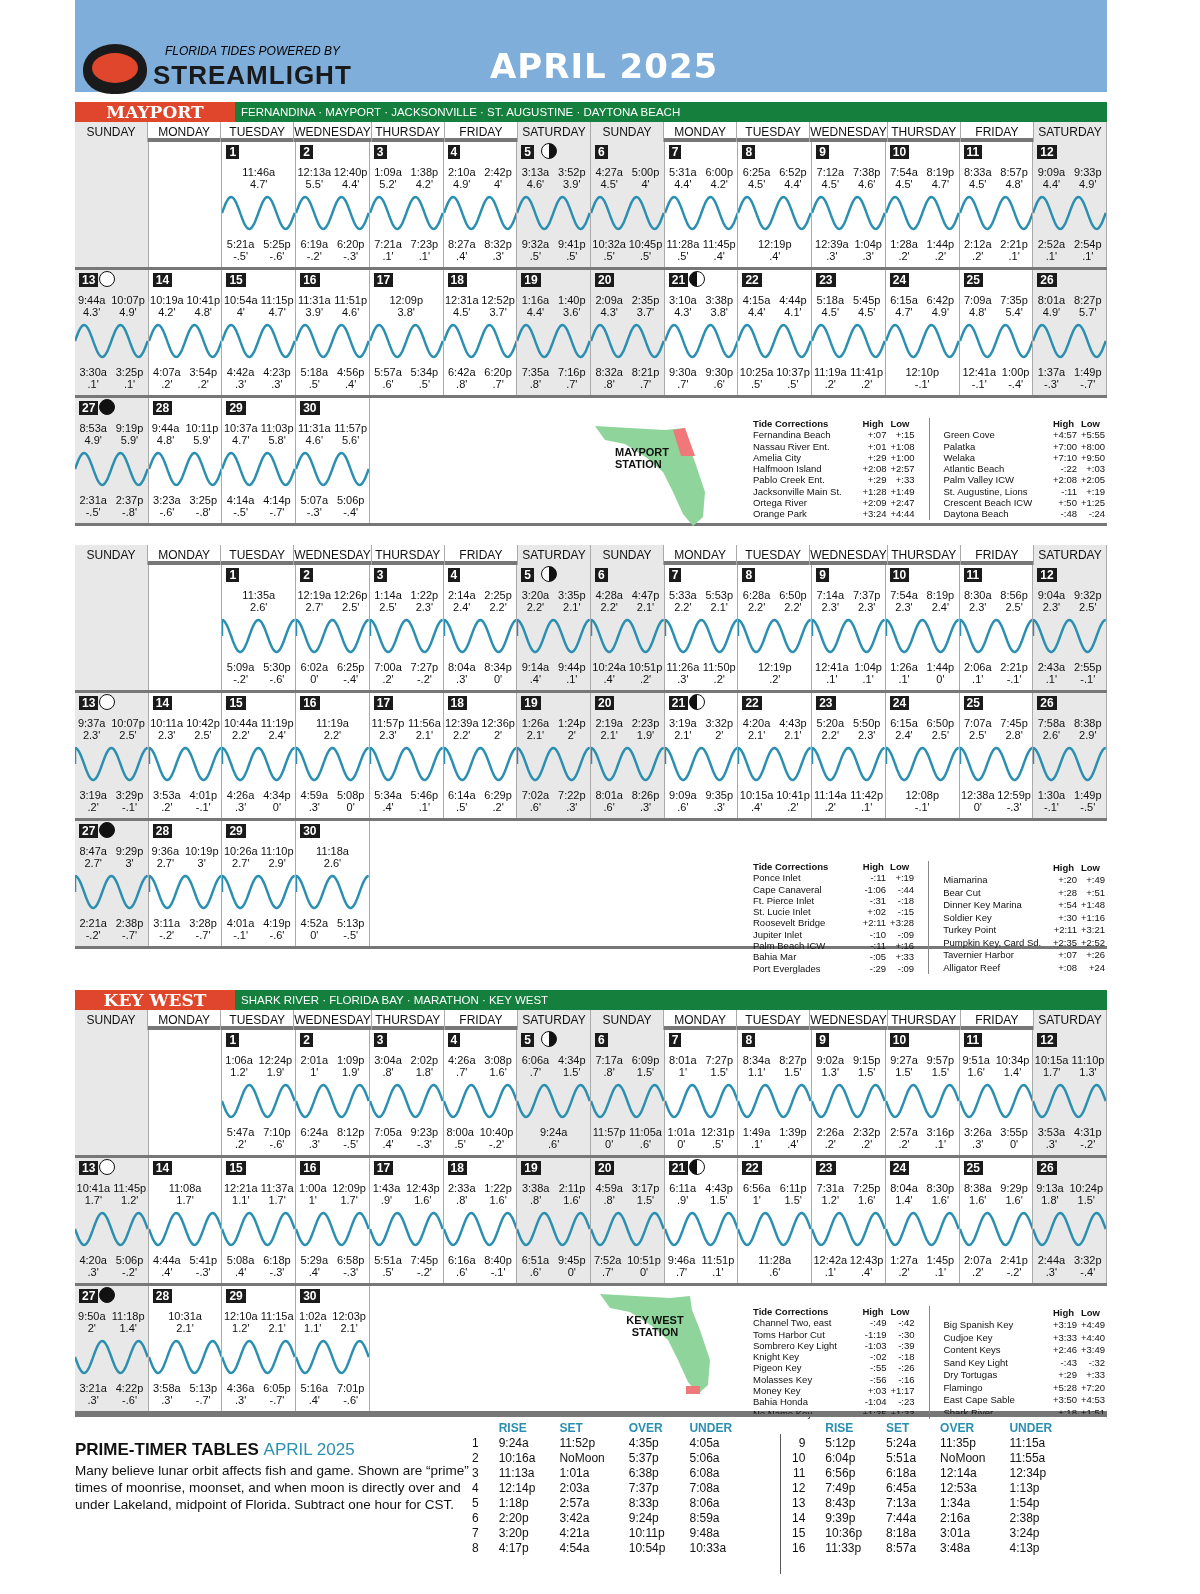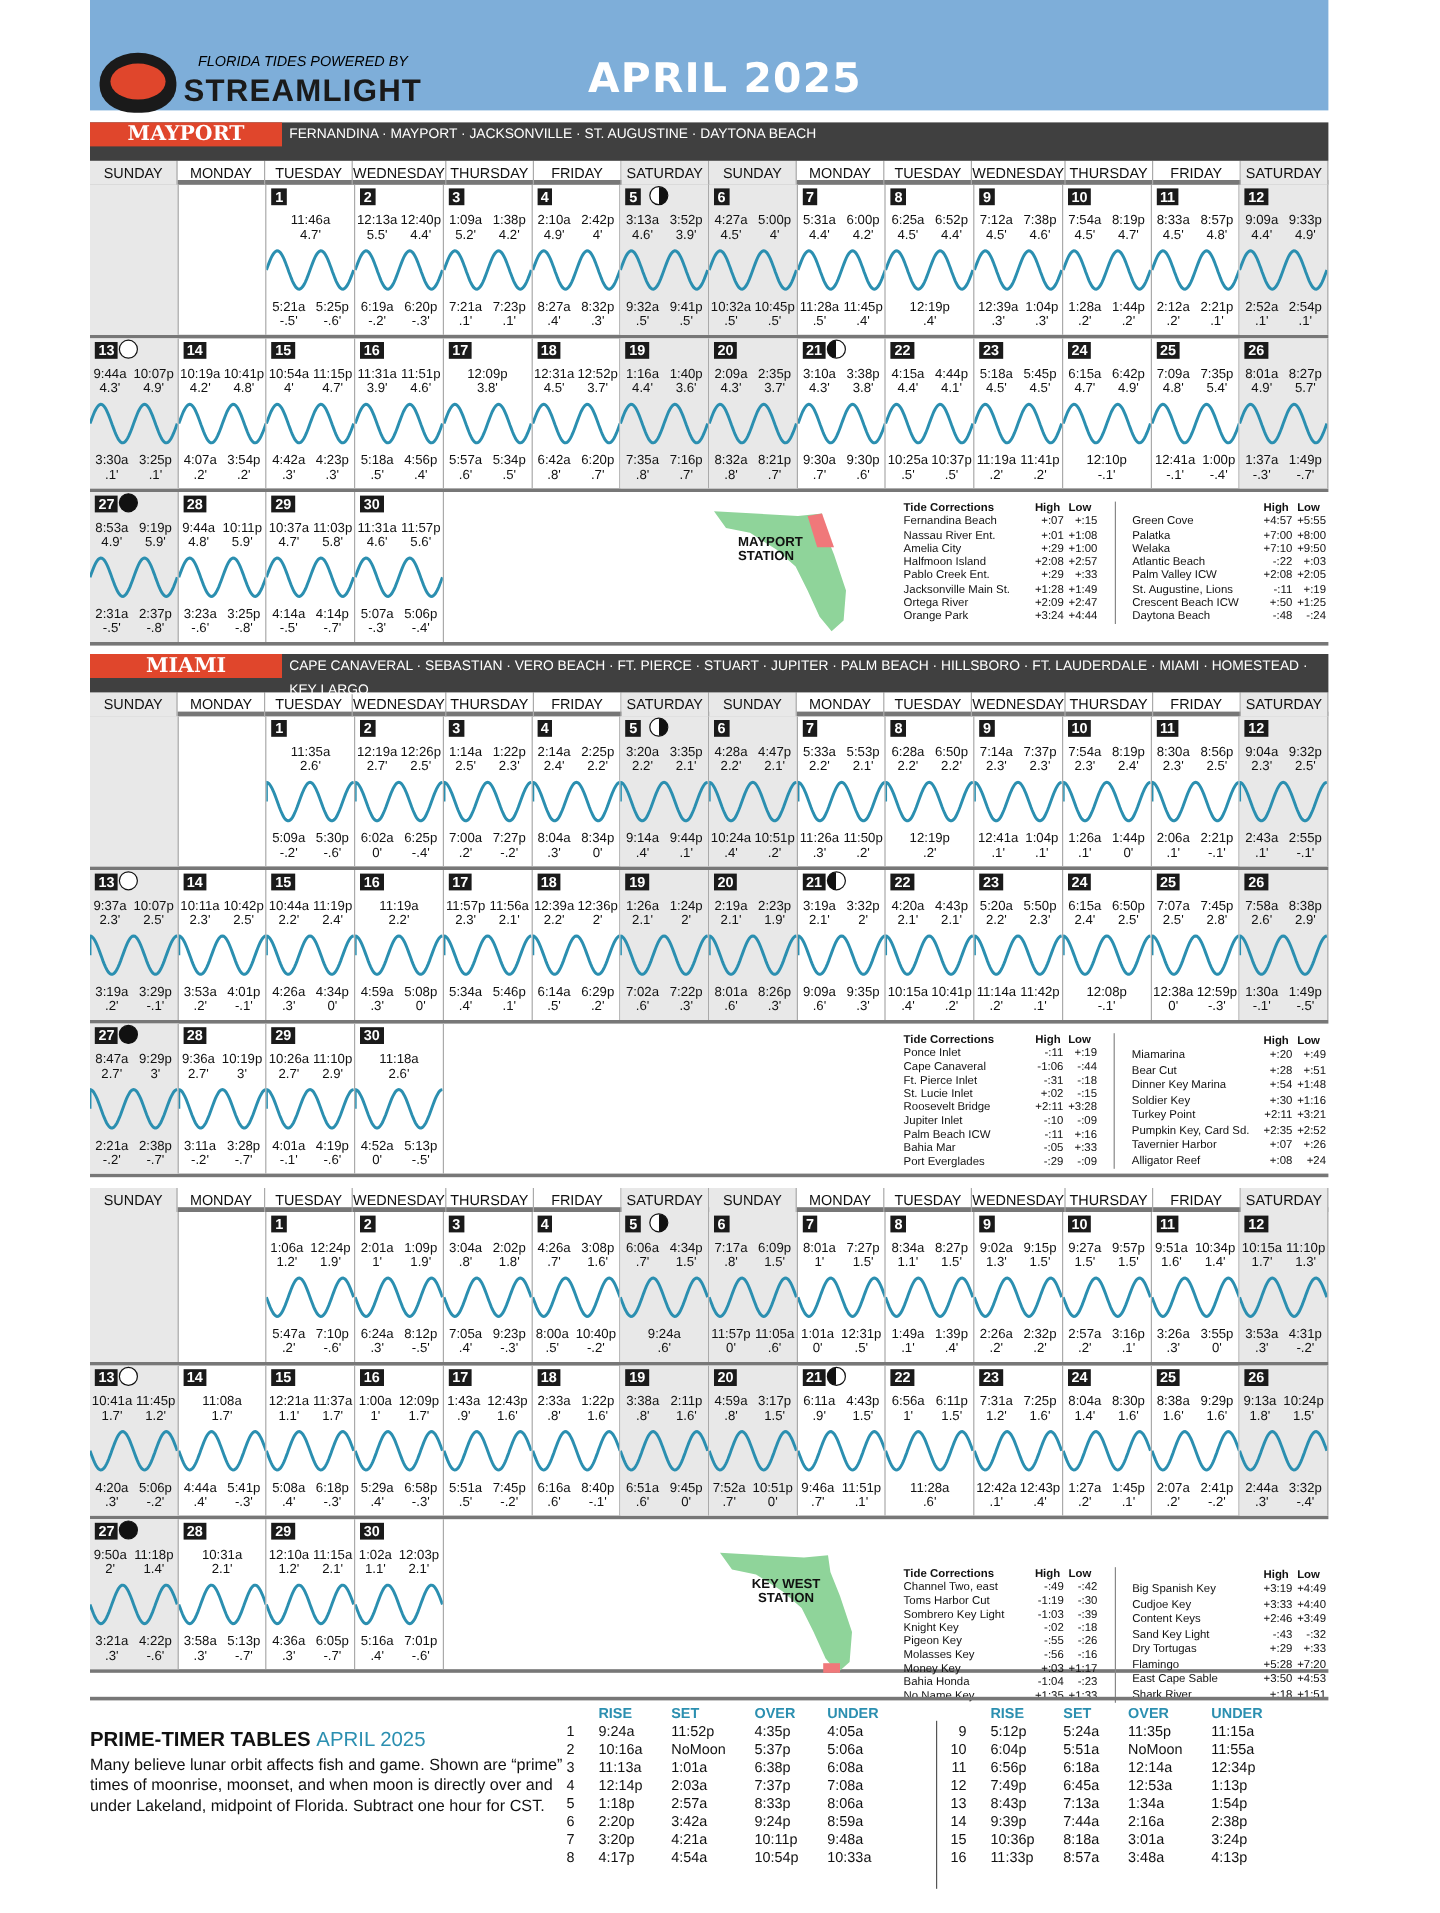--- a/index.html
+++ b/index.html
@@ -5,21 +5,21 @@
 *{box-sizing:border-box;margin:0;padding:0}
 body{width:1200px;height:1594px;background:#fff;font-family:"Liberation Sans",sans-serif;position:relative;overflow:hidden;color:#111}
 #page{position:absolute;left:75px;top:0;width:1032px}
 .header{height:92px;background:#7eaed9;position:relative}
 .logo{position:absolute;left:8px;top:44px;width:64px;height:50px;background:#1a1a1a;border-radius:50% 50% 45% 45%;}
 .logo:after{content:"";position:absolute;left:9px;top:9px;width:46px;height:30px;background:#e0462c;border-radius:50%}
 .powered{position:absolute;left:90px;top:44px;color:#000000;font-style:italic;font-size:12px}
 .brand{position:absolute;left:78px;top:60px;color:#1a1a1a;font-size:26px;font-weight:bold;letter-spacing:1px}
 .month{position:absolute;left:415px;top:46px;color:#fff;font-size:34px;font-weight:bold;letter-spacing:1px;font-family:"DejaVu Sans",sans-serif}
 .section{position:absolute;left:0;width:1032px}
-.secbar{height:32px;background:#404040;position:relative}
+.secbar{height:20px;background:#15803d;position:relative}
 .sectitle{position:absolute;left:0;top:0;width:160px;height:20px;background:#e0462c;color:#fff;font-weight:bold;font-size:17px;text-align:center;line-height:20px;font-family:"DejaVu Serif",serif}
 .cities{position:absolute;left:166px;top:0;color:#fff;font-size:11.5px;line-height:20px}
 .dayhdr{display:grid;grid-template-columns:repeat(14,1fr);height:20px;border-bottom:4px solid #777}
 .dayhdr div{font-size:12px;text-align:center;line-height:20px;border-right:1px solid #aaa}
 .dayhdr .b{font-weight:normal;background:#e8e8e8}
 .week{display:grid;grid-template-columns:repeat(14,1fr);height:128px;border-bottom:3px solid #777;position:relative}
 .cell{border-right:1px solid #aaa;position:relative;font-size:11px}
 .cell.we{background:#e8e8e8}
 .dnum{position:absolute;left:4px;top:3px;background:#1a1a1a;color:#fff;font-weight:bold;font-size:12px;padding:0 3px;line-height:14px}
 .moon{position:absolute;left:24px;top:1px;width:16px;height:16px;border-radius:50%;border:1.5px solid #111}
@@ -965,24 +965,20 @@
                   <td style="width:110px">Daytona Beach</td>
                   <td class="n">-:48</td>
                   <td class="n">-:24</td>
                 </tr>
               </tbody>
             </table>
           </div>
         </div>
       </div>
       <div class="section" style="top: 545px;">
-        <div class="secbar">
-          <div class="sectitle">MIAMI</div>
-          <div class="cities">CAPE CANAVERAL · SEBASTIAN · VERO BEACH · FT. PIERCE · STUART · JUPITER · PALM BEACH · HILLSBORO · FT. LAUDERDALE · MIAMI · HOMESTEAD · KEY LARGO</div>
-        </div>
         <div class="dayhdr">
           <div class="b">SUNDAY</div>
           <div>MONDAY</div>
           <div>TUESDAY</div>
           <div>WEDNESDAY</div>
           <div>THURSDAY</div>
           <div>FRIDAY</div>
           <div class="b">SATURDAY</div>
           <div class="b">SUNDAY</div>
           <div>MONDAY</div>
@@ -1877,20 +1873,24 @@
                   <td style="width:110px">Alligator Reef</td>
                   <td class="n">+:08</td>
                   <td class="n">+24</td>
                 </tr>
               </tbody>
             </table>
           </div>
         </div>
       </div>
       <div class="section" style="top: 990px;">
+        <div class="secbar">
+          <div class="sectitle">KEY WEST</div>
+          <div class="cities">SHARK RIVER · FLORIDA BAY · MARATHON · KEY WEST</div>
+        </div>
         <div class="dayhdr">
           <div class="b">SUNDAY</div>
           <div>MONDAY</div>
           <div>TUESDAY</div>
           <div>WEDNESDAY</div>
           <div>THURSDAY</div>
           <div>FRIDAY</div>
           <div class="b">SATURDAY</div>
           <div class="b">SUNDAY</div>
           <div>MONDAY</div>

